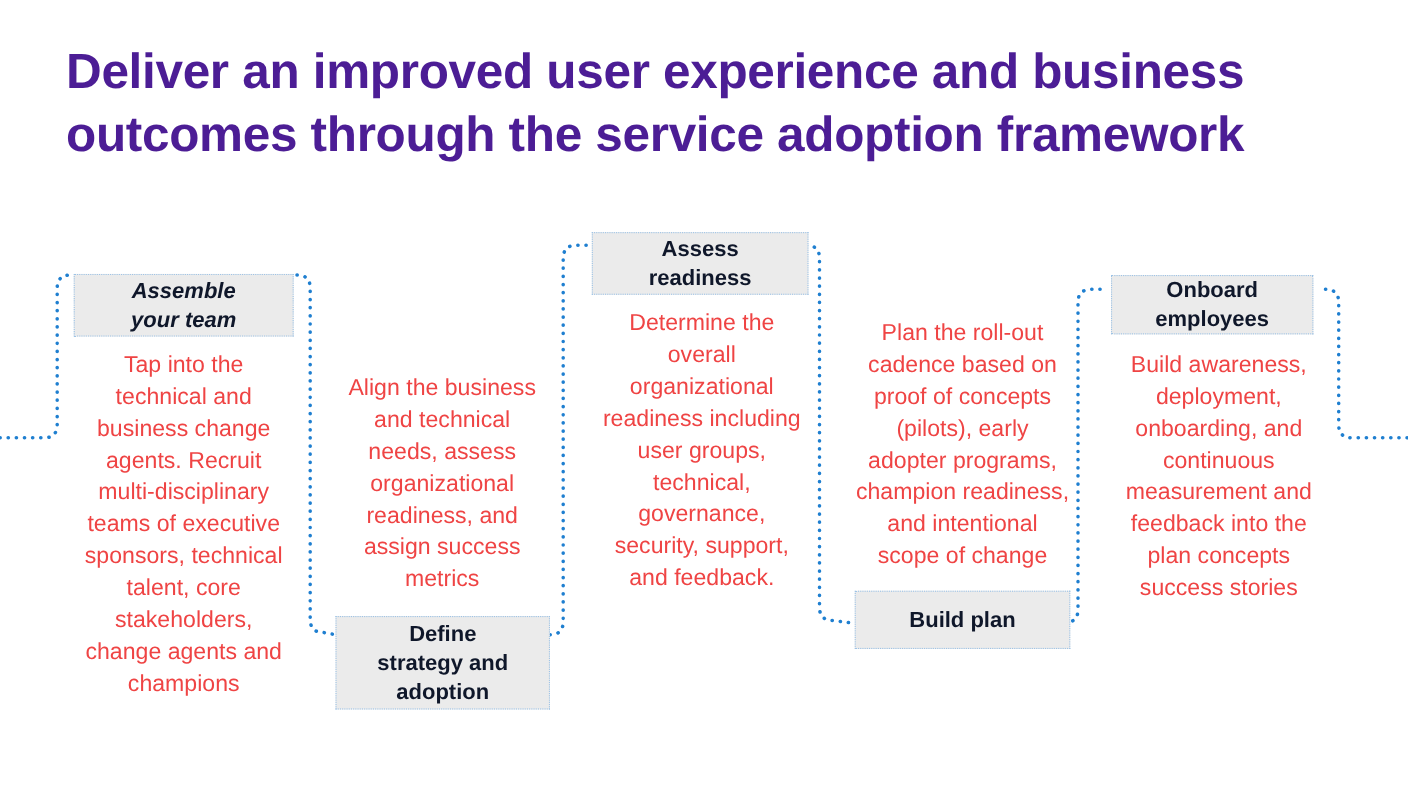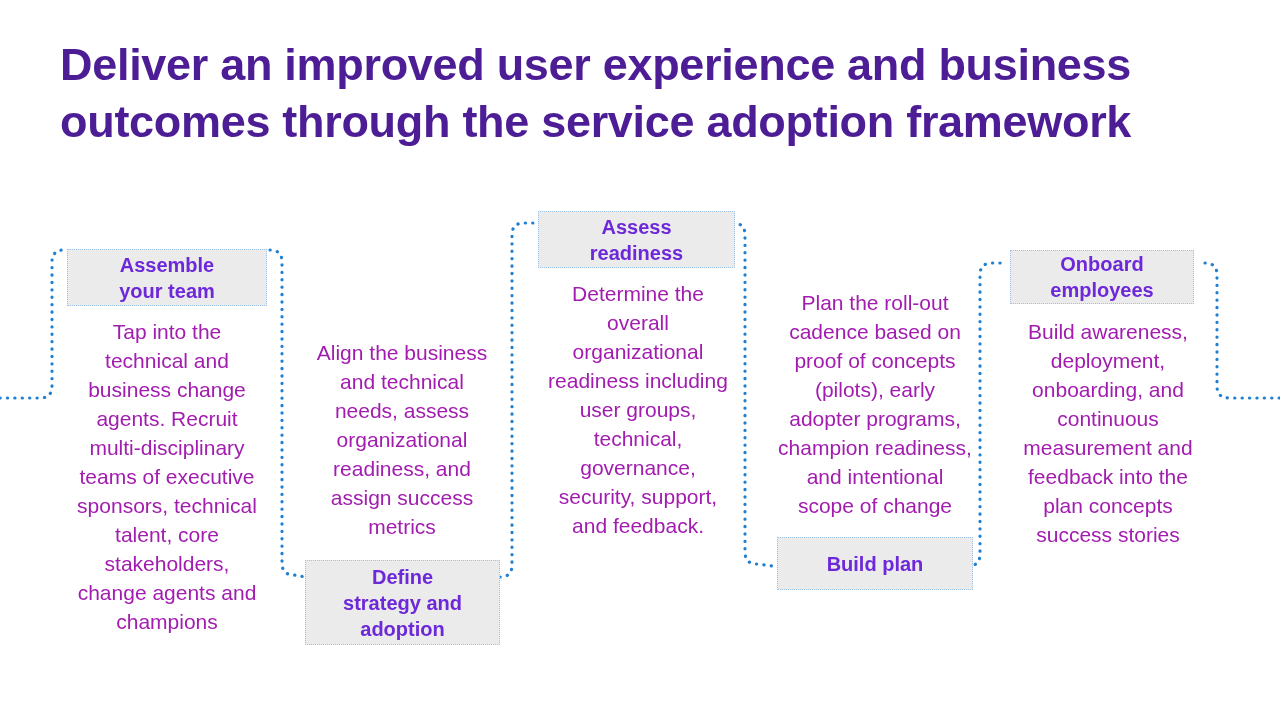--- a/index.html
+++ b/index.html
@@ -52,44 +52,44 @@
   
   .stage {
     position: absolute;
     box-sizing: border-box;
   }
   .stage-header {
     position: absolute;
     box-sizing: border-box;
     background: #ebebeb;
     border: 1px dotted #9dc3e6;
-    color: #6d28d9;
+    color: #0f172a;
     font-size: 20px;
     line-height: 26px;
     font-weight: 700;
     text-align: center;
     display: flex;
     align-items: center;
     justify-content: center;
     white-space: pre-line;
     padding: 2px 6px;
   }
   .stage-body {
     position: absolute;
     box-sizing: border-box;
     font-size: 21px;
     line-height: 29px;
-    color: #a21caf;
+    color: #ef4444;
     text-align: center;
     white-space: pre-line;
   }
 
   
   #stage-0 { left: 52px;  top: 240px; width: 230px; height: 400px; }
-  #stage-0 .stage-header { left: 15px; top: 9px;  width: 200px; height: 57px; }
+  #stage-0 .stage-header { left: 15px; top: 9px;  width: 200px; height: 57px; font-style: italic; }
   #stage-0 .stage-body   { left: 0px;  top: 77px; width: 230px; }
 
   
   #stage-1 { left: 297px; top: 330px; width: 210px; height: 320px; }
   #stage-1 .stage-header { left: 8px;  top: 230px; width: 195px; height: 85px; }
   #stage-1 .stage-body   { left: 0px;  top: 8px;   width: 210px; }
 
   
   #stage-2 { left: 533px; top: 205px; width: 210px; height: 360px; }
   #stage-2 .stage-header { left: 5px;  top: 6px;  width: 197px; height: 57px; }

